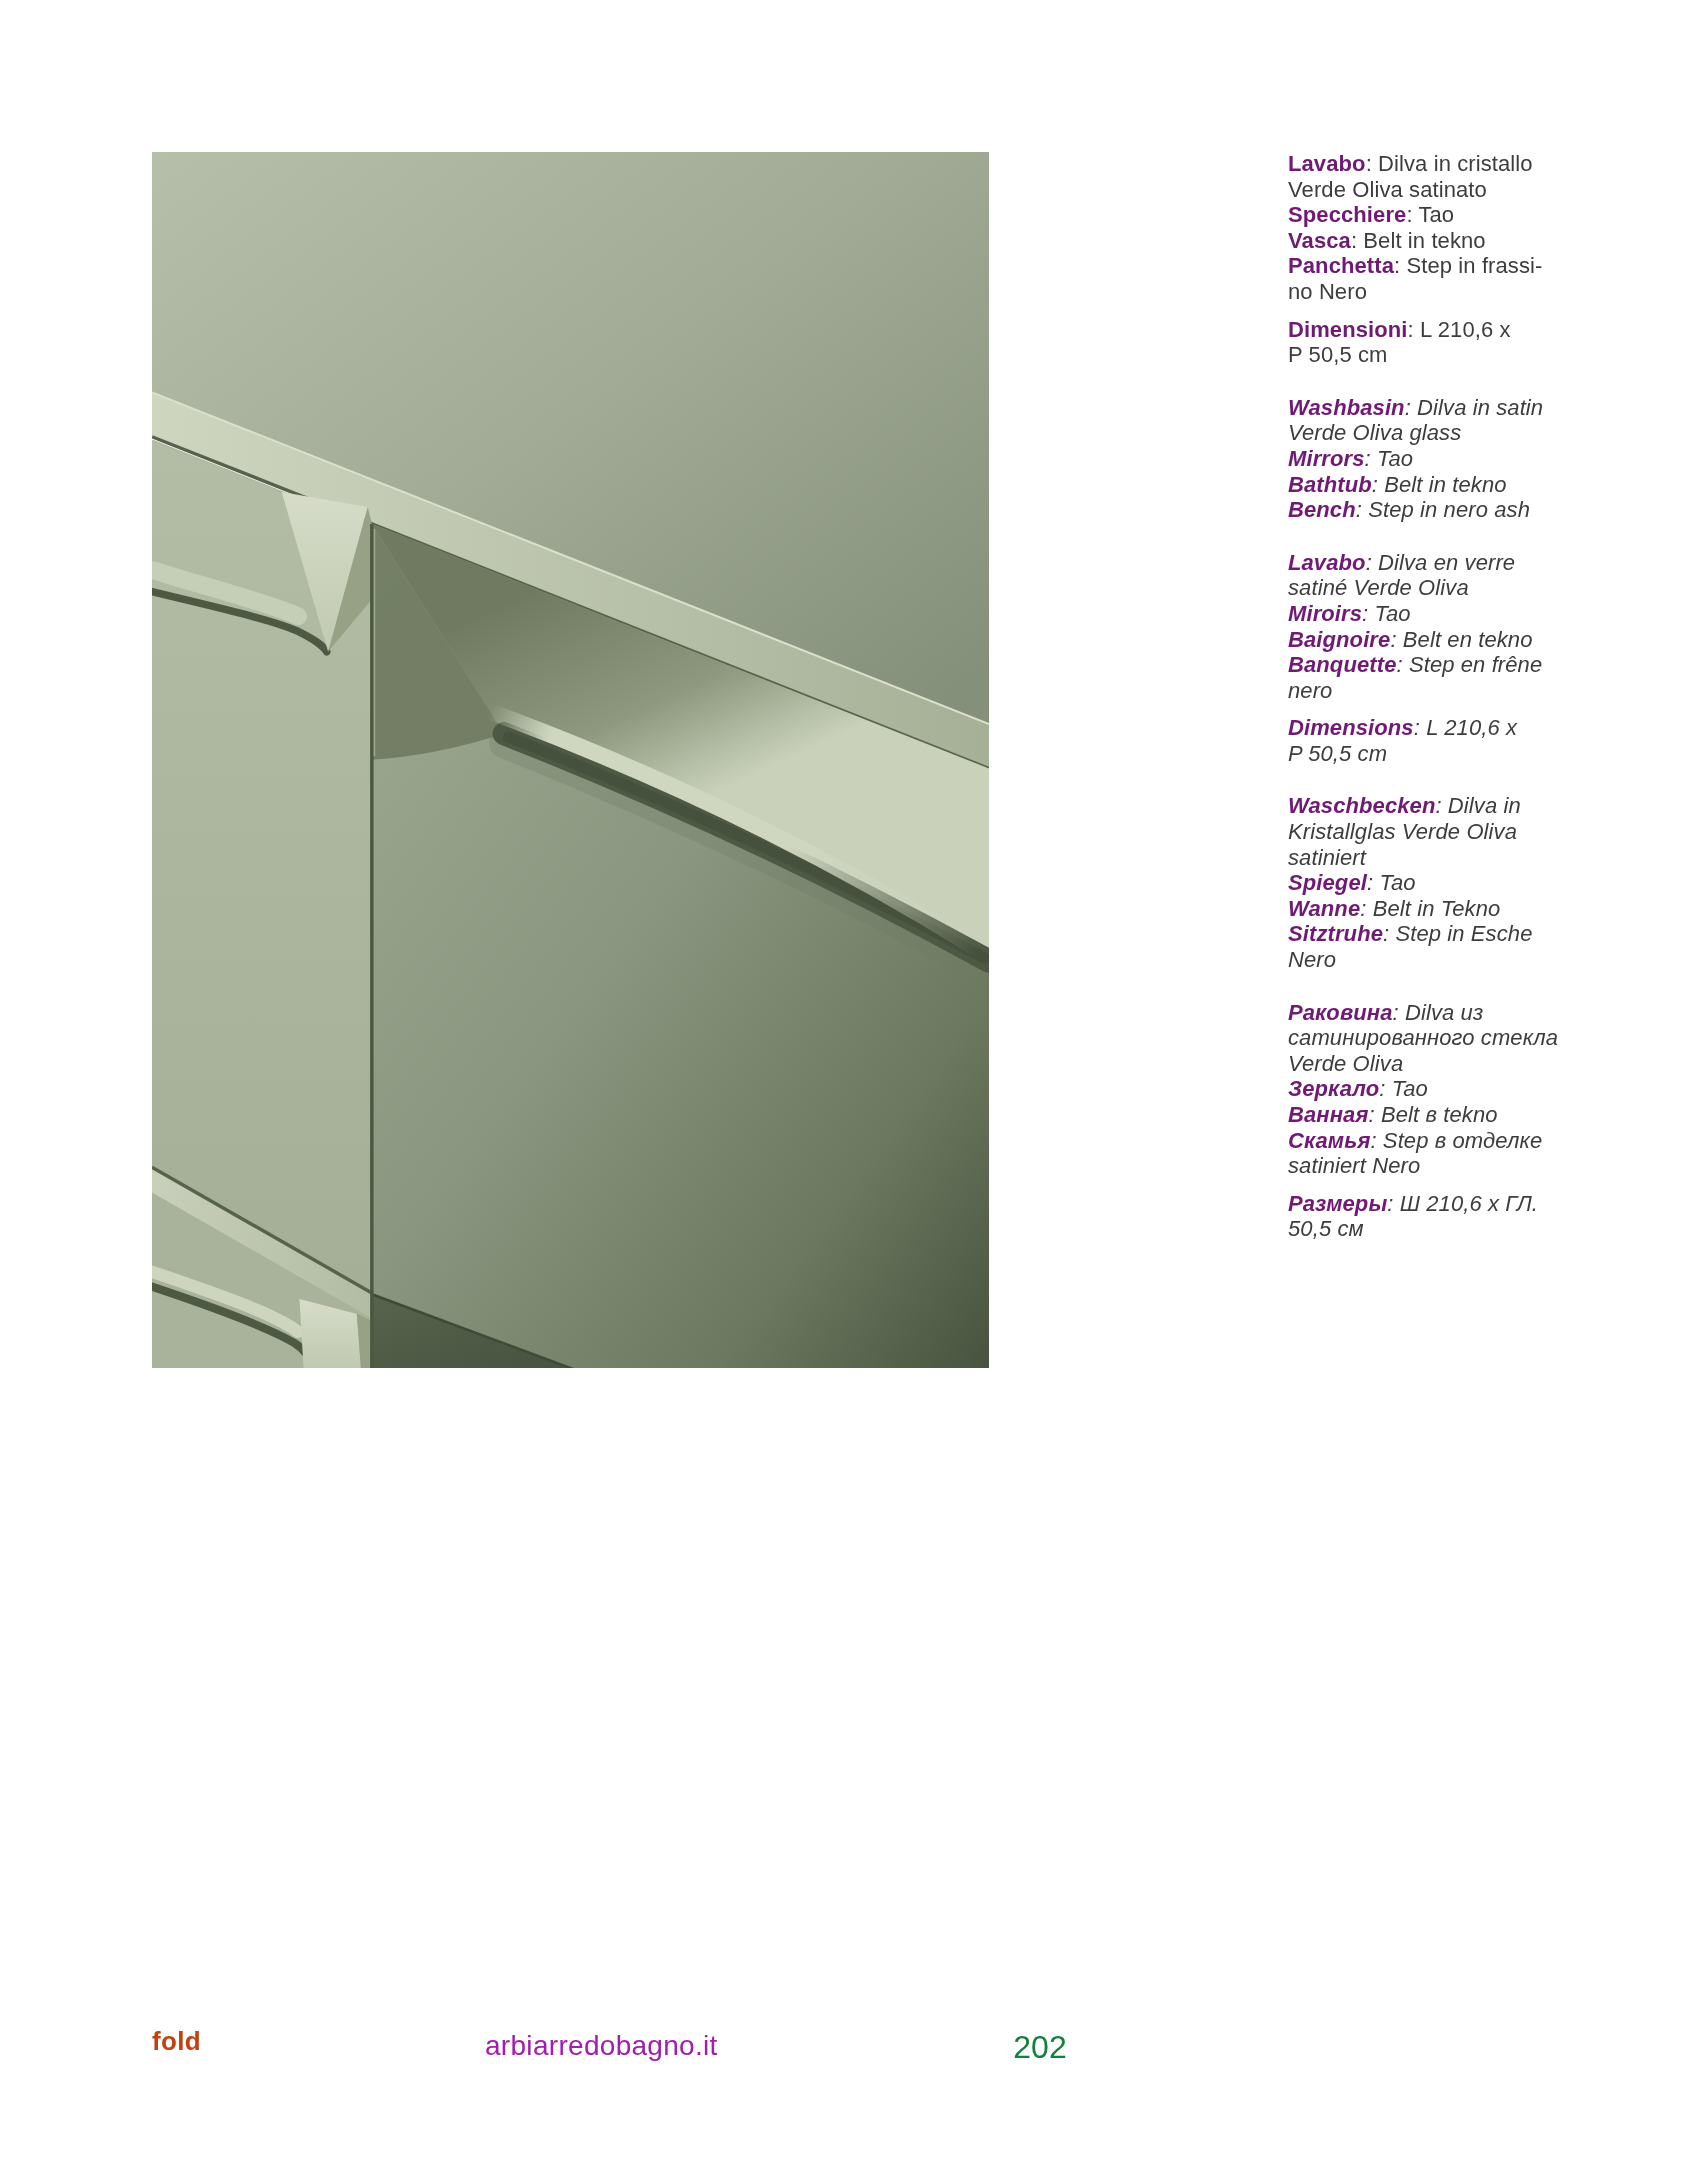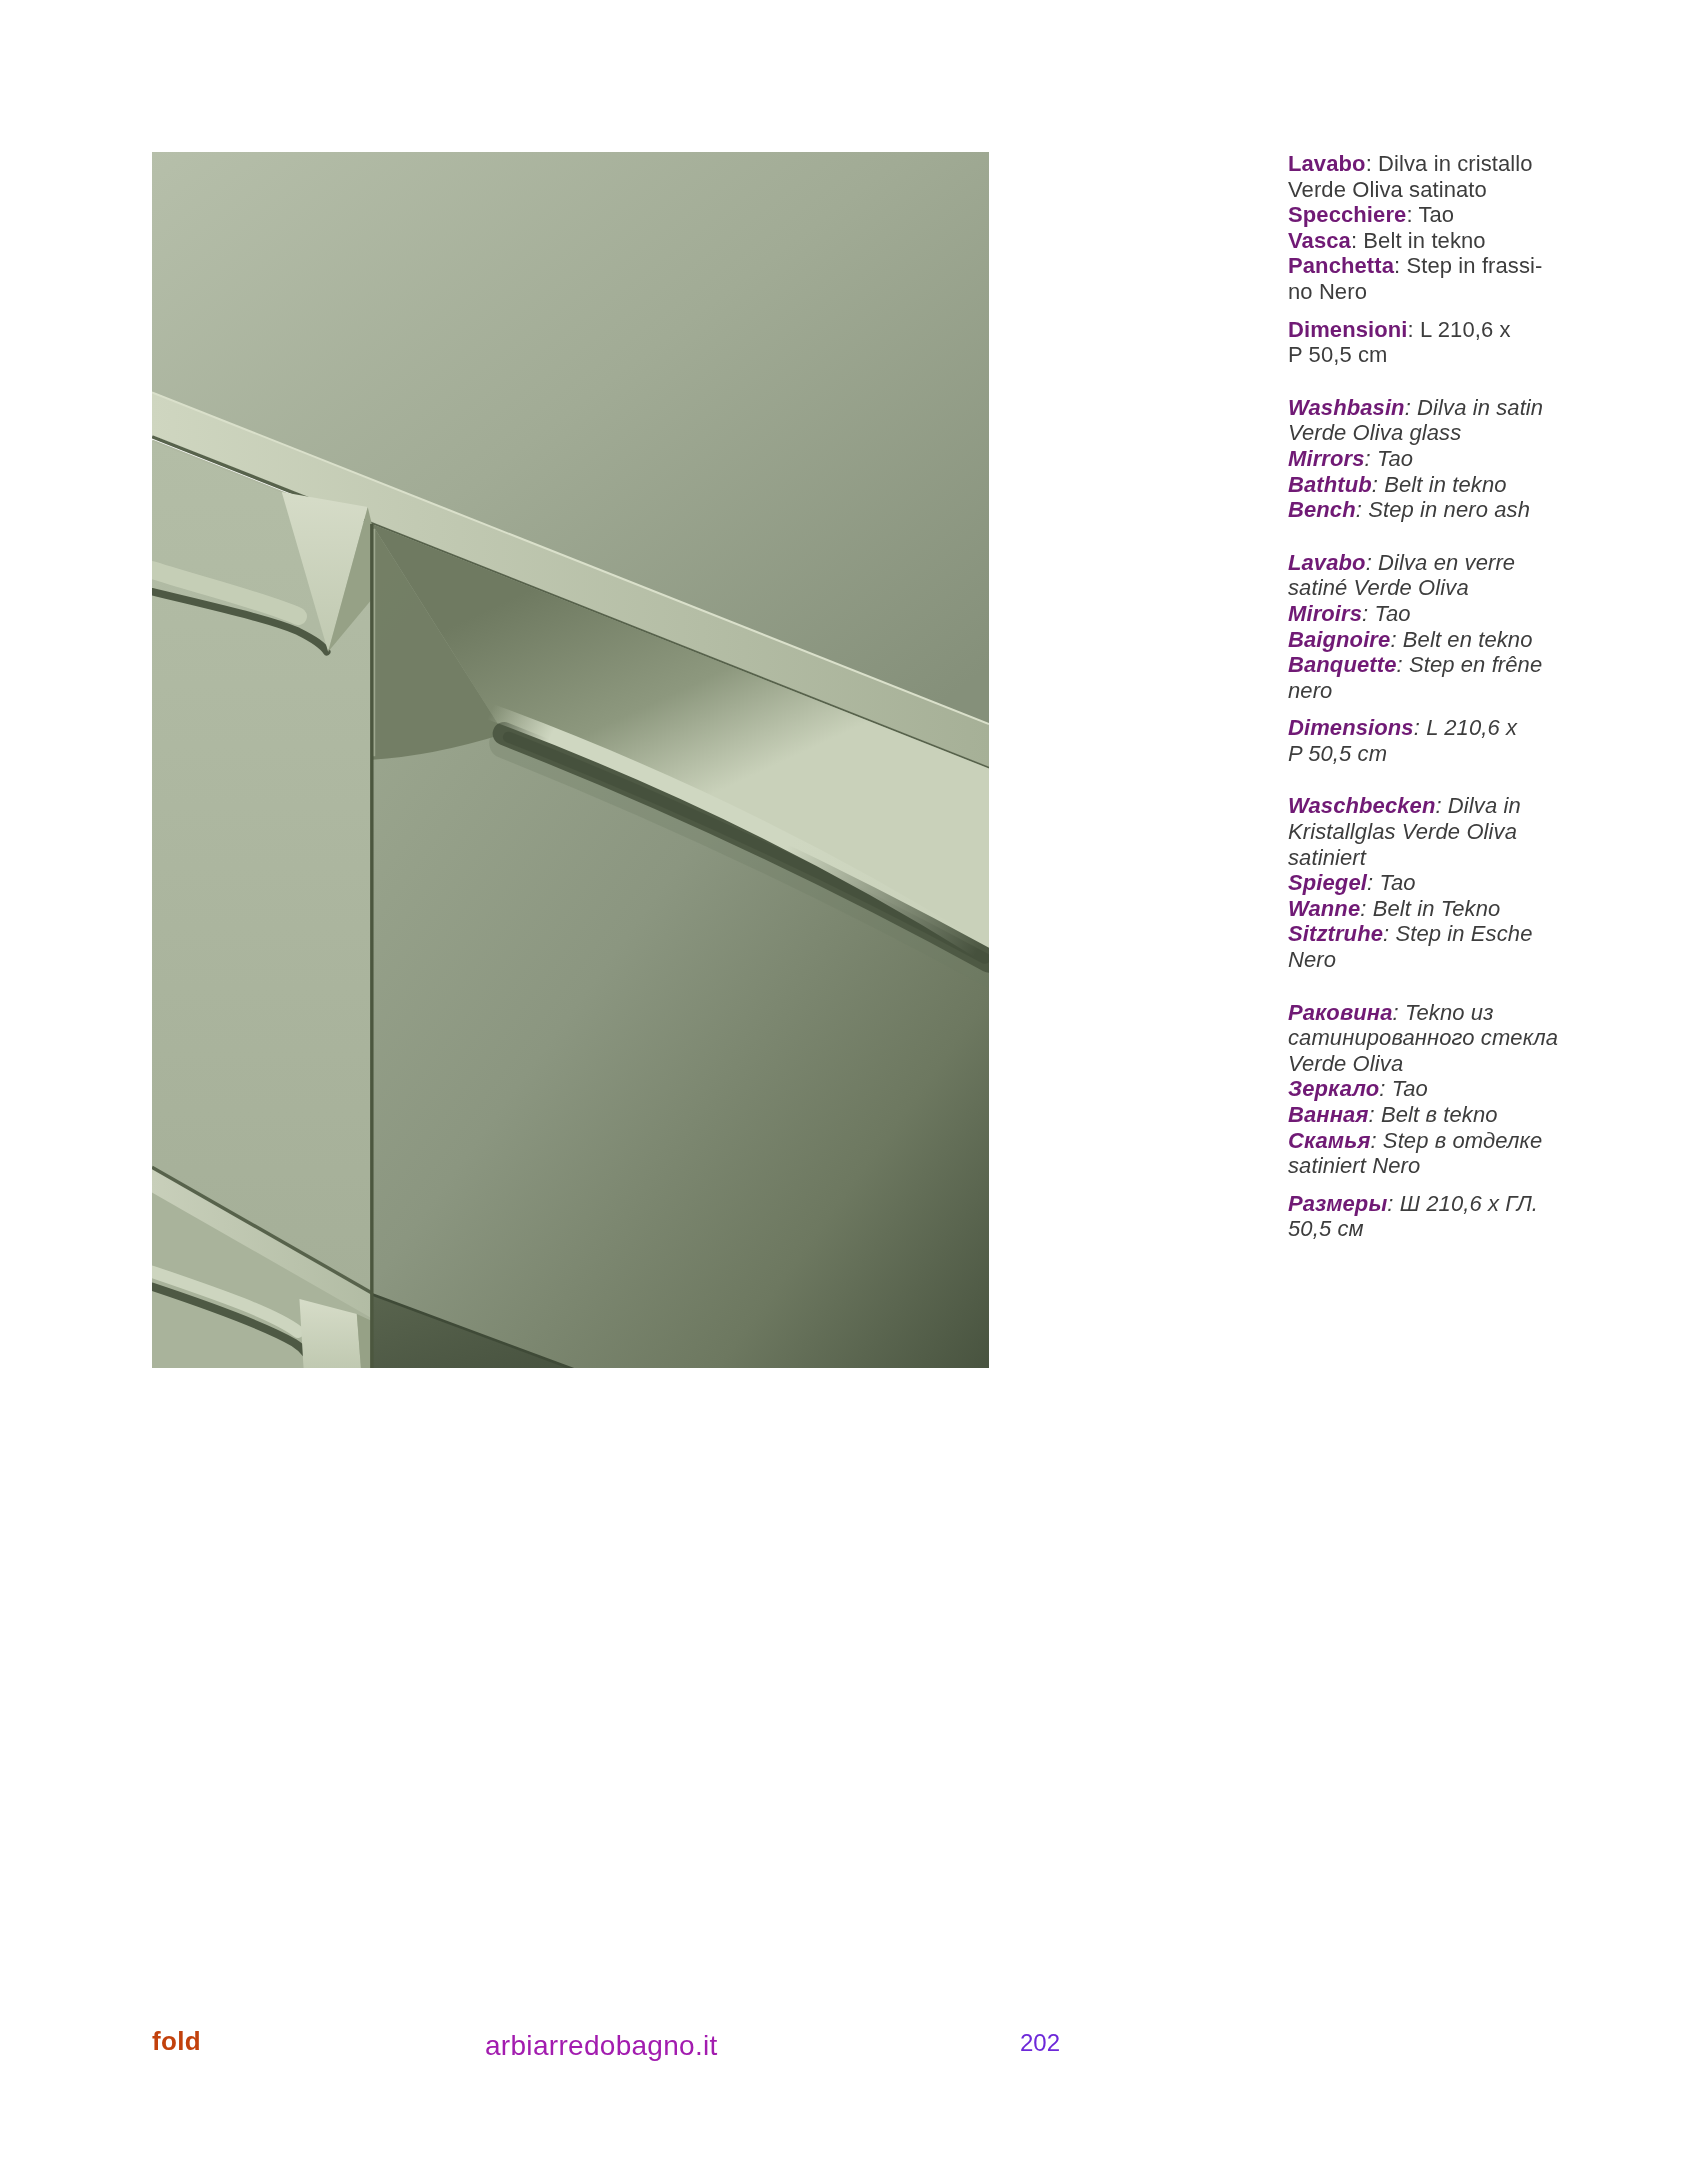--- a/index.html
+++ b/index.html
@@ -31,21 +31,21 @@
   .brand{
     position:absolute;left:152px;top:2026px;
     font-size:26px;font-weight:bold;color:#c2410c;letter-spacing:0.3px;
   }
   .site{
     position:absolute;left:485px;top:2030px;width:232px;text-align:center;
     font-size:28px;color:#a21caf;letter-spacing:0.3px;
   }
   .pagenum{
     position:absolute;left:1008px;top:2029px;width:64px;text-align:center;
-    font-size:24px;color:#6d28d9;
+    font-size:32px;color:#15803d;
   }
 </style>
 </head>
 <body>
 
 <figure class="photo">
   <svg viewBox="0 0 1226 1781" preserveAspectRatio="none">
     <defs>
       <linearGradient id="gCounter" x1="0" y1="0" x2="1" y2="0.9">
         <stop offset="0" style="stop-color:var(--counter_top_light,#b6bfaa)"></stop>
@@ -176,21 +176,21 @@
         <div class="line"><span>Kristallglas Verde Oliva</span></div>
         <div class="line"><span>satiniert</span></div>
         <div class="line"><b>Spiegel</b><span>: Tao</span></div>
         <div class="line"><b>Wanne</b><span>: Belt in Tekno</span></div>
         <div class="line"><b>Sitztruhe</b><span>: Step in Esche</span></div>
         <div class="line"><span>Nero</span></div>
       </div>
     </div>
     <div class="block italic">
       <div class="para">
-        <div class="line"><b>Раковина</b><span>: Tekno из</span></div>
+        <div class="line"><b>Раковина</b><span>: Dilva из</span></div>
         <div class="line"><span>сатинированного стекла</span></div>
         <div class="line"><span>Verde Oliva</span></div>
         <div class="line"><b>Зеркало</b><span>: Tao</span></div>
         <div class="line"><b>Ванная</b><span>: Belt в tekno</span></div>
         <div class="line"><b>Скамья</b><span>: Step в отделке</span></div>
         <div class="line"><span>satiniert Nero</span></div>
       </div>
       <div class="para">
         <div class="line"><b>Размеры</b><span>: Ш 210,6 х ГЛ.</span></div>
         <div class="line"><span>50,5 см</span></div>

